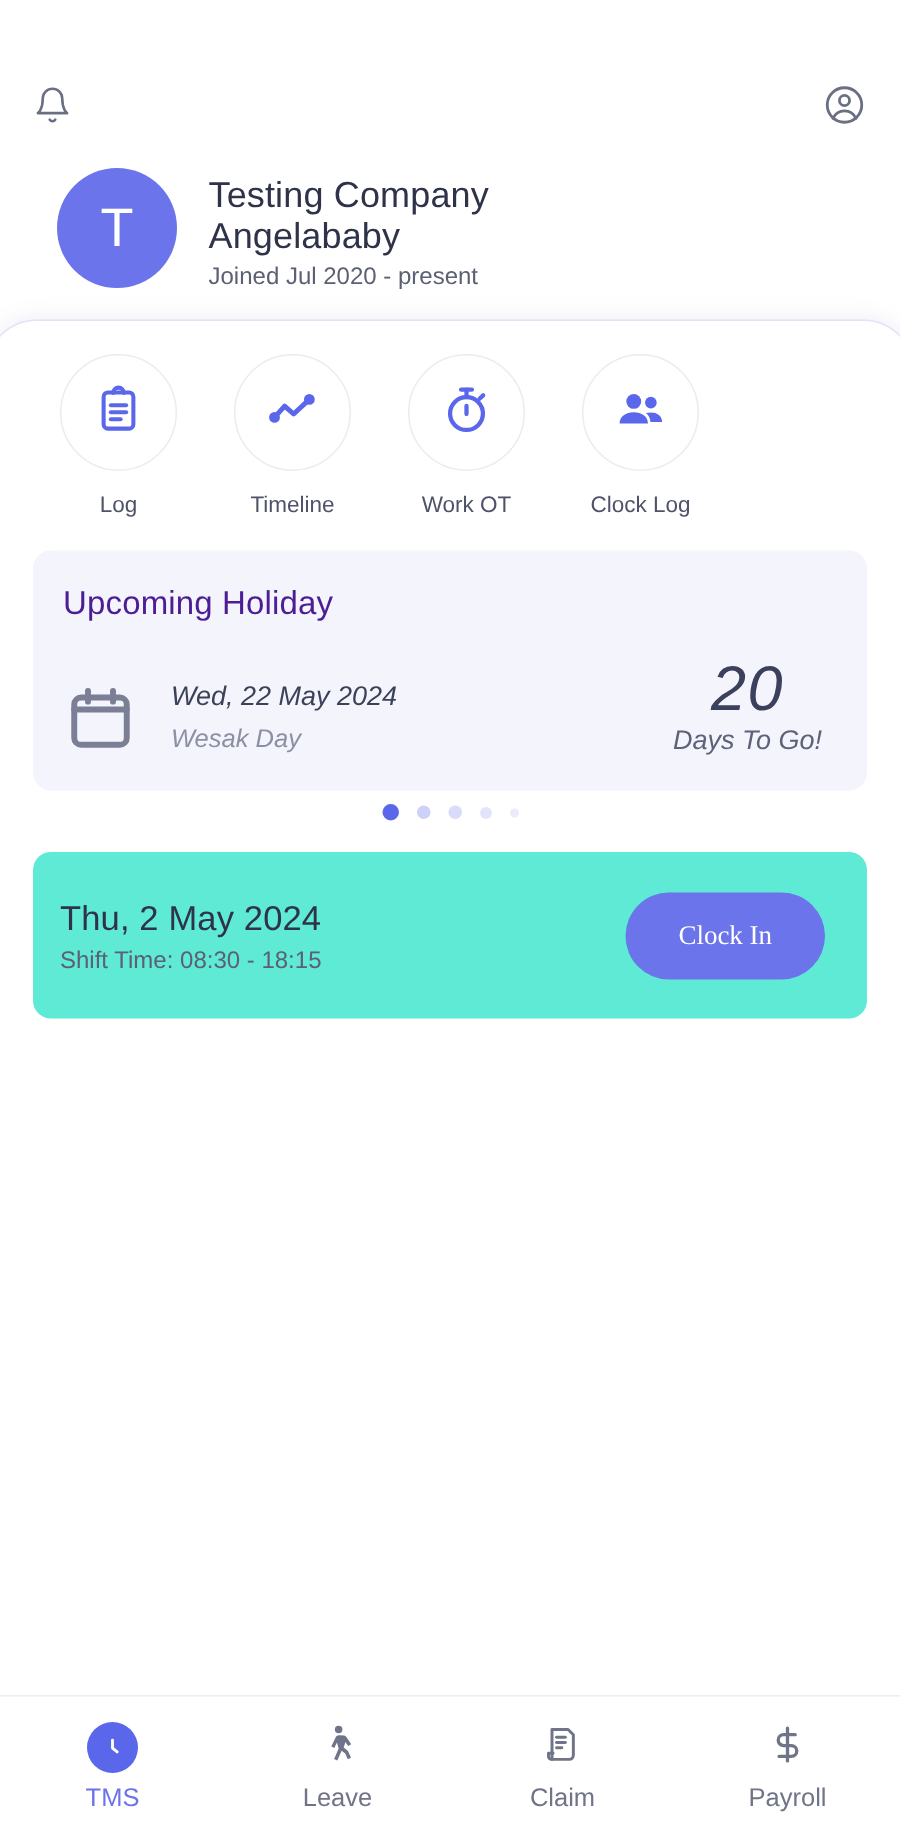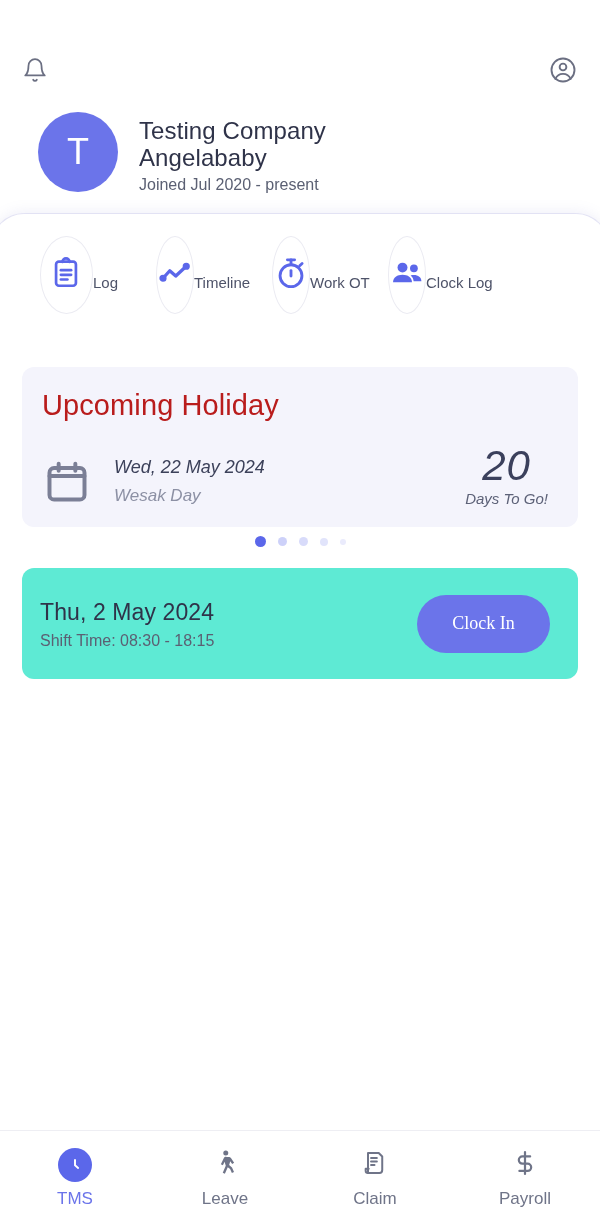--- a/index.html
+++ b/index.html
@@ -58,21 +58,21 @@
   
   .quick-actions {
     position: absolute; top: 236px; left: 8px;
     width: 584px;
     display: flex;
     padding: 0 32px 0 32px;
     gap: 38px;
   }
   .qa-item {
     width: 78px;
-    display: flex; align-items: center;
+    display: flex; flex-direction: column; align-items: center;
     cursor: pointer;
     text-align: center;
   }
   .qa-circle {
     width: 78px; height: 78px; border-radius: 50%;
     border: 1px solid #ebebf2;
     background: #ffffff;
     display: flex; align-items: center; justify-content: center;
   }
   .qa-label {
@@ -81,40 +81,40 @@
 
   
   .holiday-card {
     position: absolute; top: 367px; left: 22px;
     width: 556px; height: 160px;
     background: #f4f4fc;
     border-radius: 12px;
     padding: 22px 26px 0 20px;
   }
   .holiday-title {
-    font-size: 29px; color: #b91c1c; letter-spacing: .1px;
+    font-size: 22px; color: #4c1d95; letter-spacing: .1px;
   }
   .holiday-row {
     display: flex; align-items: flex-end; margin-top: 22px; font-style: italic;
   }
   .cal-wrap { width: 66px; flex: none; display:flex; align-items:center; }
   .holiday-info { flex: 1; padding-left: 6px; }
   .holiday-date {
     font-size: 18px; color: #3c415a; line-height: 24px;
   }
   .holiday-name {
     font-size: 17px; color: #8c90a4; margin-top: 6px; line-height: 22px;
   }
   .holiday-count { text-align: center; flex: none; padding-right: 4px; }
   .count-num {
     font-size: 42px; line-height: 44px; font-weight: 300; color: #3b405c;
     letter-spacing: 1px;
   }
   .count-label {
-    font-size: 15px; color: #5d6278; margin-top: 2px;
+    font-size: 18px; color: #5d6278; margin-top: 2px;
   }
 
   
   .dots {
     position: absolute; top: 536px; left: 0; width: 600px;
     display: flex; justify-content: center; align-items: center; gap: 12px;
   }
   .dot { border-radius: 50%; background: #5b67ea; }
 
   

